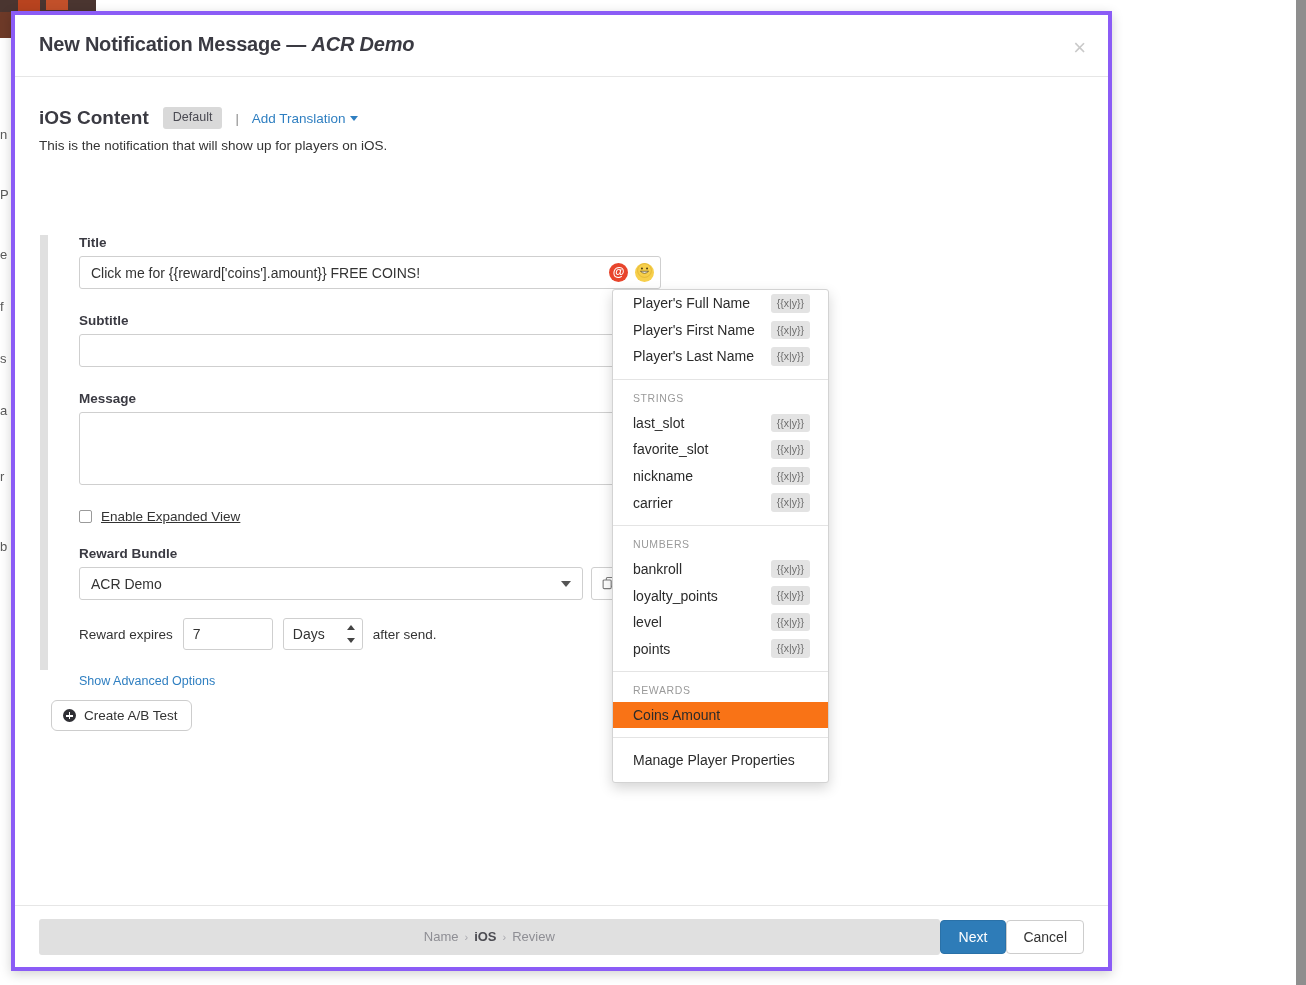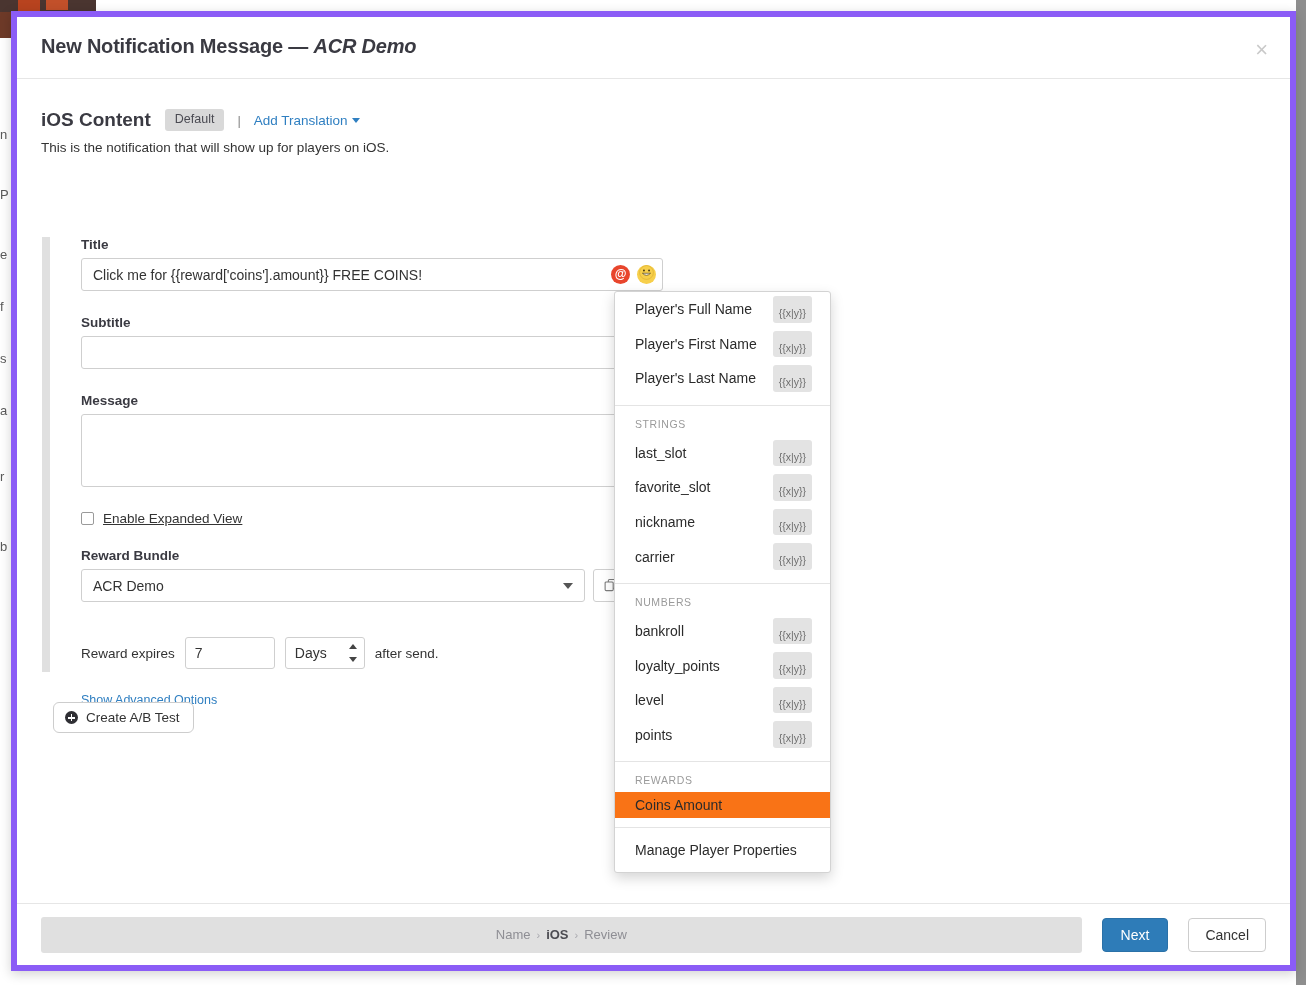--- a/index.html
+++ b/index.html
@@ -40,23 +40,23 @@
     position: absolute; left: 0; width: 10px;
     font-size: 13px; color: #5a5a5a; overflow: hidden;
     white-space: nowrap; line-height: 14px;
     font-family: "Liberation Sans", sans-serif;
   }
 
   
   #modal {
     position: absolute;
     left: 11px; top: 11px;
-    width: 1285px; height: 960px;
+    width: 1101px; height: 960px;
     background: #ffffff;
-    border: 6px solid #8b5cf6;
+    border: 4px solid #8b5cf6;
     box-shadow: 0 3px 11px rgba(0,0,0,0.18);
   }
 
   
   .modal-header {
     position: relative;
     height: 62px;
     border-bottom: 1px solid #e6e6e6;
     padding: 0 24px;
   }
@@ -208,21 +208,21 @@
   .copy-btn {
     width: 36px; height: 33px;
     border: 1px solid #cfcfcf; border-radius: 3px;
     background: #fff; cursor: pointer;
     display: flex; align-items: center; justify-content: center;
     padding: 0;
   }
 
   .expire-row {
     display: flex; align-items: center; gap: 10px;
-    margin-top: 35px; font-size: 13.5px; color: #333;
+    margin-top: 18px; font-size: 13.5px; color: #333;
   }
   .num-input {
     width: 90px; height: 32px;
     border: 1px solid #cfcfcf; border-radius: 3px;
     padding: 5px 9px; font-size: 14px; color: #333;
     font-family: "Liberation Sans", sans-serif; outline: none;
     background: #fff;
   }
   .unit-wrap { position: relative; display: inline-block; }
   .unit-sel {
@@ -296,36 +296,36 @@
   }
   .pg-item {
     display: flex; align-items: center; justify-content: space-between;
     padding: 4px 18px 4px 20px;
     font-size: 14px; color: #2b2b2b; cursor: pointer;
     min-height: 26px;
   }
   .pg-item.hovered { background: #f97316; }
   .pg-badge {
     background: #e3e3e3; color: #6d6d6d;
-    font-size: 10.5px; padding: 12px 6px 3px 6px;
+    font-size: 10.5px; padding: 4px 6px 3px 6px;
     border-radius: 3px; line-height: 1.1;
     white-space: nowrap;
   }
   .pg-divider { height: 1px; background: #e4e4e4; margin: 9px 0 0 0; }
   .pg-group:last-child { padding-bottom: 9px; }
   .pg-group.first { padding-top: 0; }
 
   
   .modal-footer {
     position: absolute; left: 0; bottom: 0;
     width: 100%; height: 62px;
     border-top: 1px solid #e6e6e6;
     display: flex; align-items: center;
     padding: 8px 24px;
-    gap: 20px;
+    gap: 0;
   }
   .crumb-bar {
     flex: 1; height: 36px;
     background: #e0e0e0; border-radius: 3px;
     display: flex; align-items: center; justify-content: center;
     gap: 6px;
   }
   .crumb { font-size: 13px; color: #8e8e94; }
   .crumb.active { color: #4c4c52; font-weight: bold; }
   .crumb-sep { font-size: 11px; color: #a8a8ae; }

